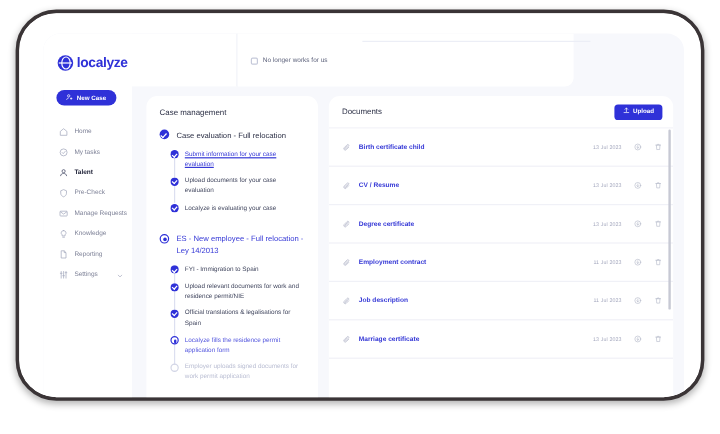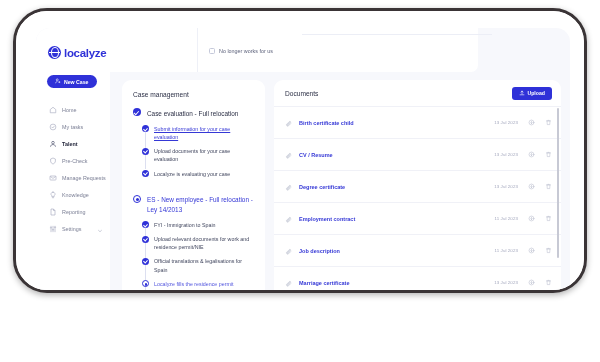--- a/index.html
+++ b/index.html
@@ -14,21 +14,21 @@
     font-family: "Liberation Sans", sans-serif;
     -webkit-font-smoothing: antialiased;
   }
 
   
   .device-frame {
     position: absolute;
     left: 13px;
     top: 8px;
     width: 574px;
-    height: 285px;
+    height: 326px;
     border-radius: 34px;
     border: 3px solid #3a3436;
     box-sizing: border-box;
     background: #ffffff;
     box-shadow: 0 2px 6px rgba(0,0,0,0.30);
     overflow: hidden;
   }
   .device-screen {
     position: absolute;
     left: 0; top: 0; right: 0; bottom: 0;

